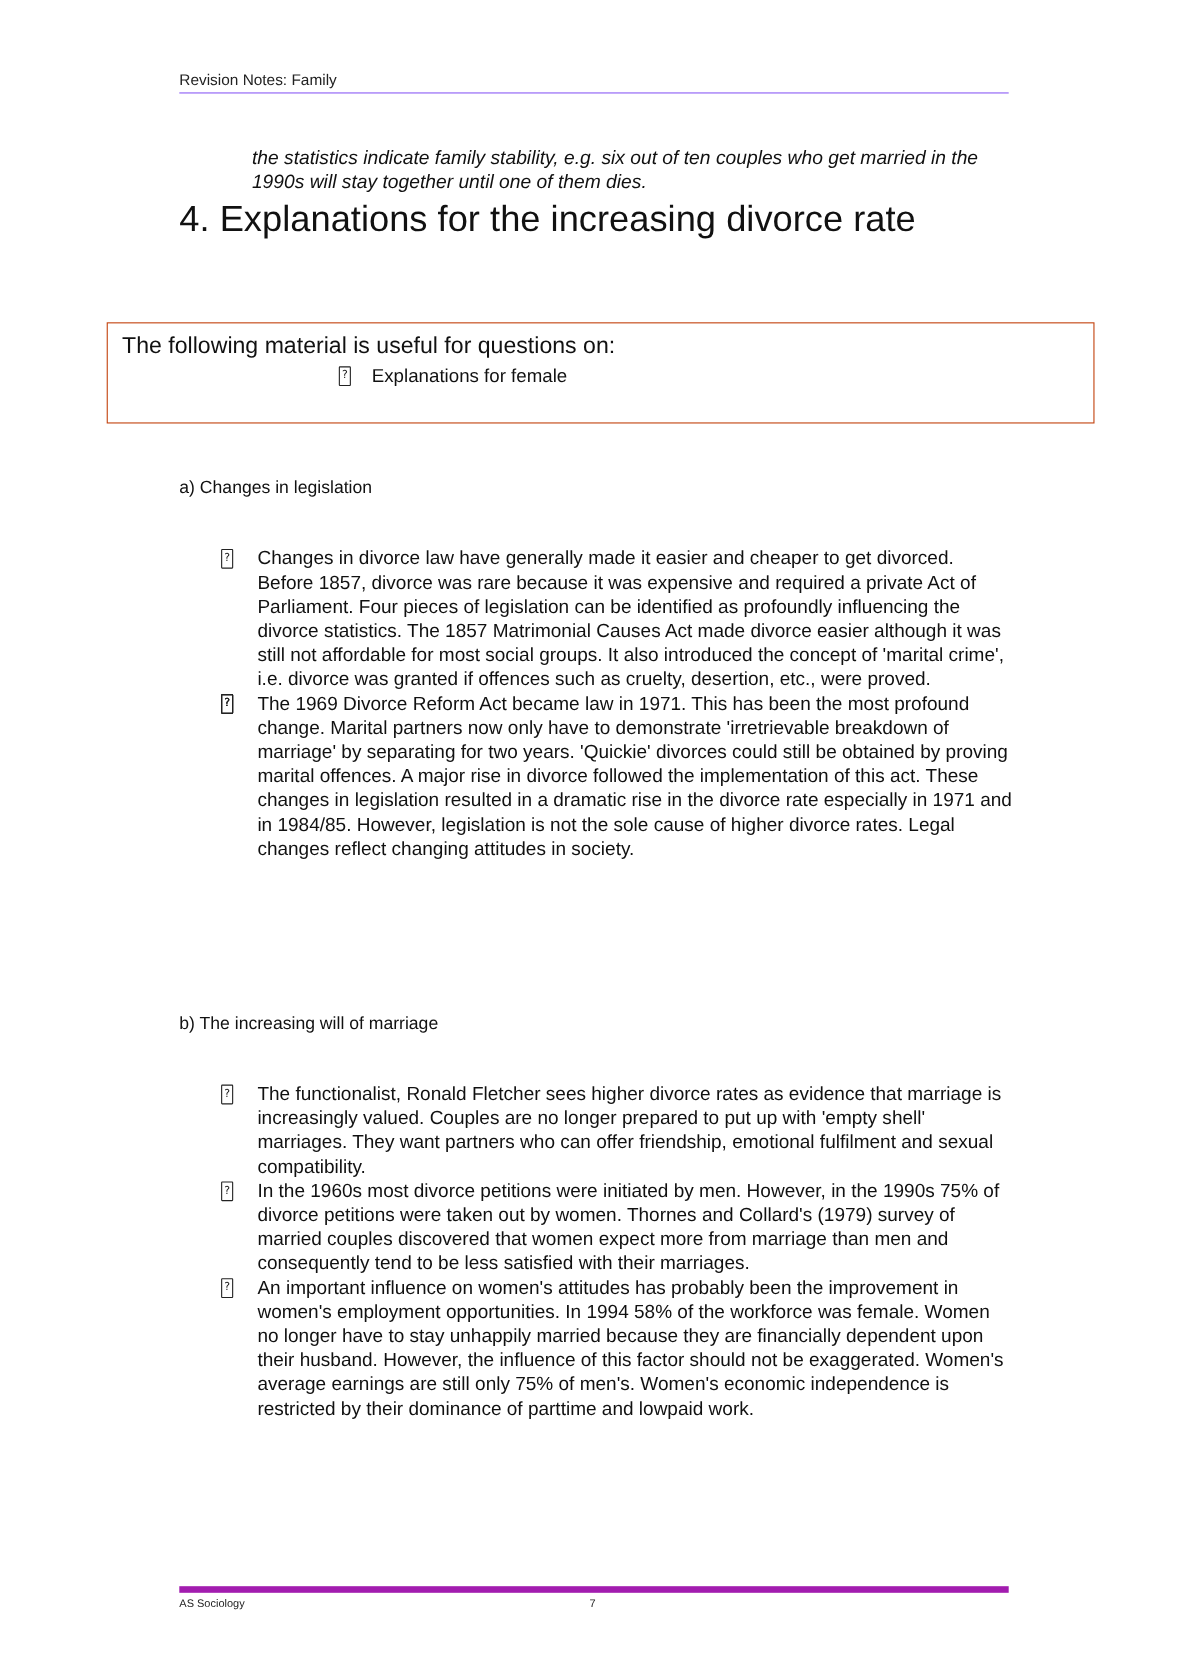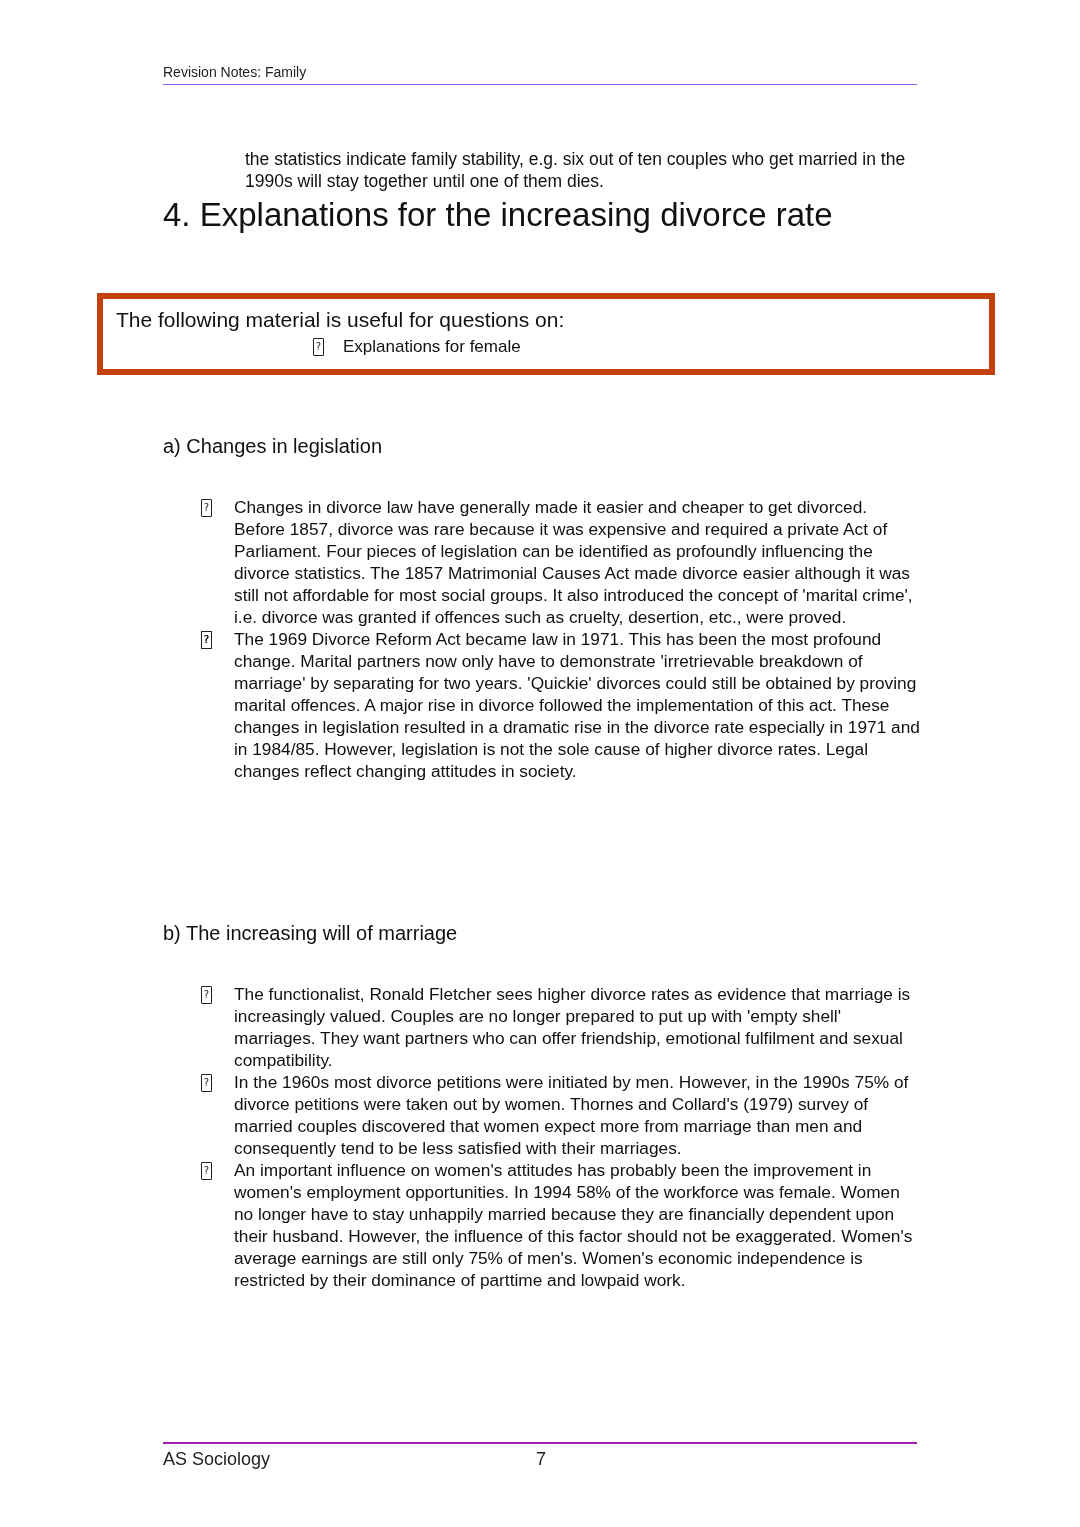--- a/index.html
+++ b/index.html
@@ -29,33 +29,33 @@
       position: absolute;
       left: 229px;
       top: 132px;
       width: 690px;
       font-size: 17.5px;
       line-height: 22px;
     }
     .section-title {
       position: absolute;
       left: 163px;
-      top: 196px;
+      top: 180px;
       font-size: 33px;
       font-weight: normal;
       margin: 0;
       color: #111;
     }
     .useful-box {
       position: absolute;
       left: 97px;
       top: 293px;
       width: 898px;
-      height: 82px;
-      border: 6px solid #c2410c;
+      height: 92px;
+      border: 1px solid #c2410c;
       box-sizing: border-box;
     }
     .useful-box .box-heading {
       position: absolute;
       left: 13px;
       top: 9px;
       font-size: 21px;
     }
     .useful-box .box-item {
       position: absolute;
@@ -77,21 +77,21 @@
       font-family: "DejaVu Sans", sans-serif;
       color: #222;
       box-sizing: content-box;
     }
     .useful-box .box-item .glyph-box {
       margin-right: 19px;
     }
     .subsection-title {
       position: absolute;
       left: 163px;
-      font-size: 20px;
+      font-size: 16px;
       font-weight: normal;
       margin: 0;
       color: #111;
     }
     .bullets {
       position: absolute;
       left: 201px;
       width: 720px;
       margin: 0;
       padding: 0;
@@ -106,23 +106,23 @@
     .bullets li .glyph-box {
       position: absolute;
       left: 0;
       top: 3px;
     }
     .page-footer {
       position: absolute;
       left: 163px;
       top: 1442px;
       width: 754px;
-      border-top: 2px solid #a21caf;
+      border-top: 6px solid #a21caf;
       padding-top: 4px;
-      font-size: 18px;
+      font-size: 10px;
       color: #222;
       height: 20px;
     }
     .page-footer .footer-left {
       position: absolute;
       left: 0;
       top: 5px;
     }
     .page-footer .footer-page {
       position: absolute;
@@ -130,21 +130,21 @@
       top: 5px;
     }
   </style>
 </head>
 <body>
 
 <div class="page-header">
   <span>Revision Notes: Family</span>
 </div>
 
-<p class="intro-text" style="margin:16px;">the statistics indicate family stability, e.g. six out of ten couples who get married in the 1990s will stay together until one of them dies.</p>
+<p class="intro-text" style="margin:0;font-style:italic;">the statistics indicate family stability, e.g. six out of ten couples who get married in the 1990s will stay together until one of them dies.</p>
 
 <h1 class="section-title">4. Explanations for the increasing divorce rate</h1>
 
 <div class="useful-box">
   <div class="box-heading">The following material is useful for questions on:</div>
   <div class="box-item">
     <span class="glyph-box">?</span>
     <span>Explanations for female</span>
   </div>
 </div>

